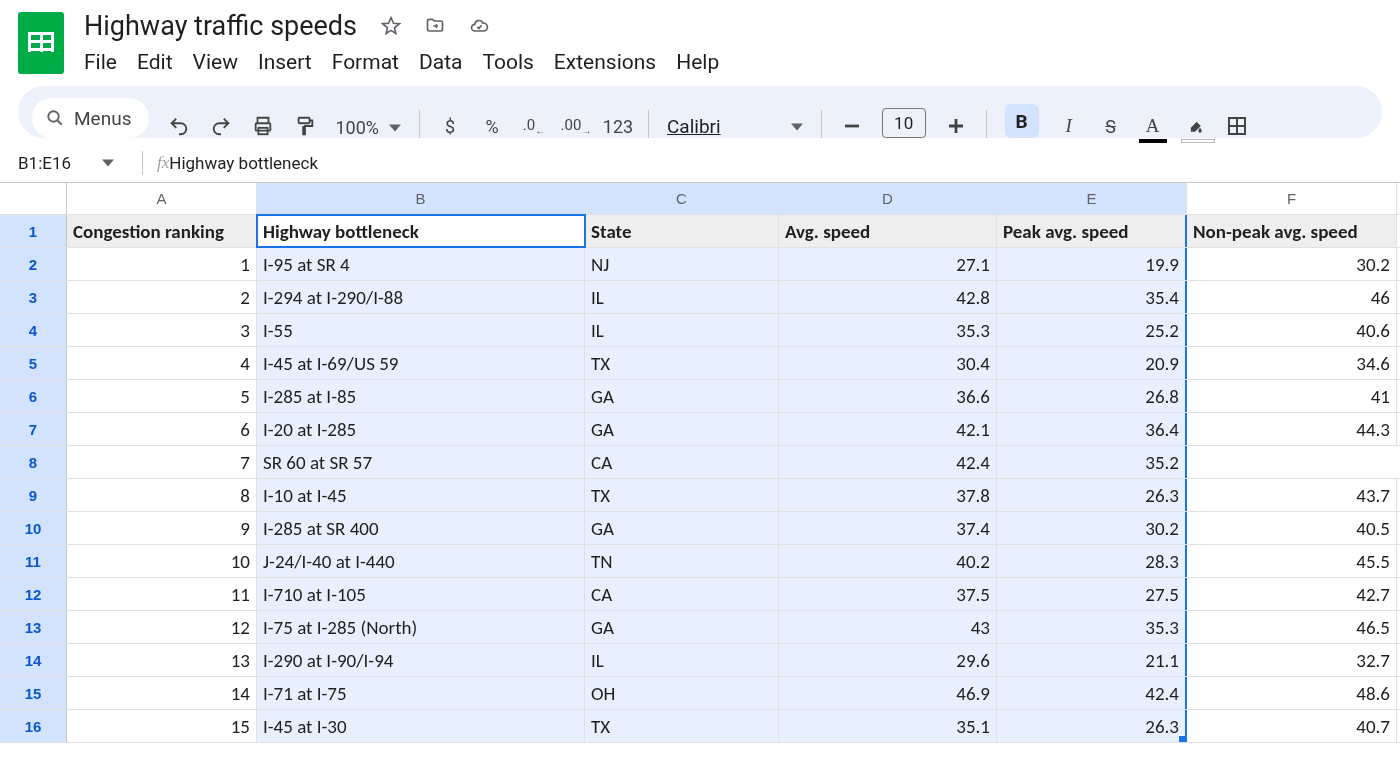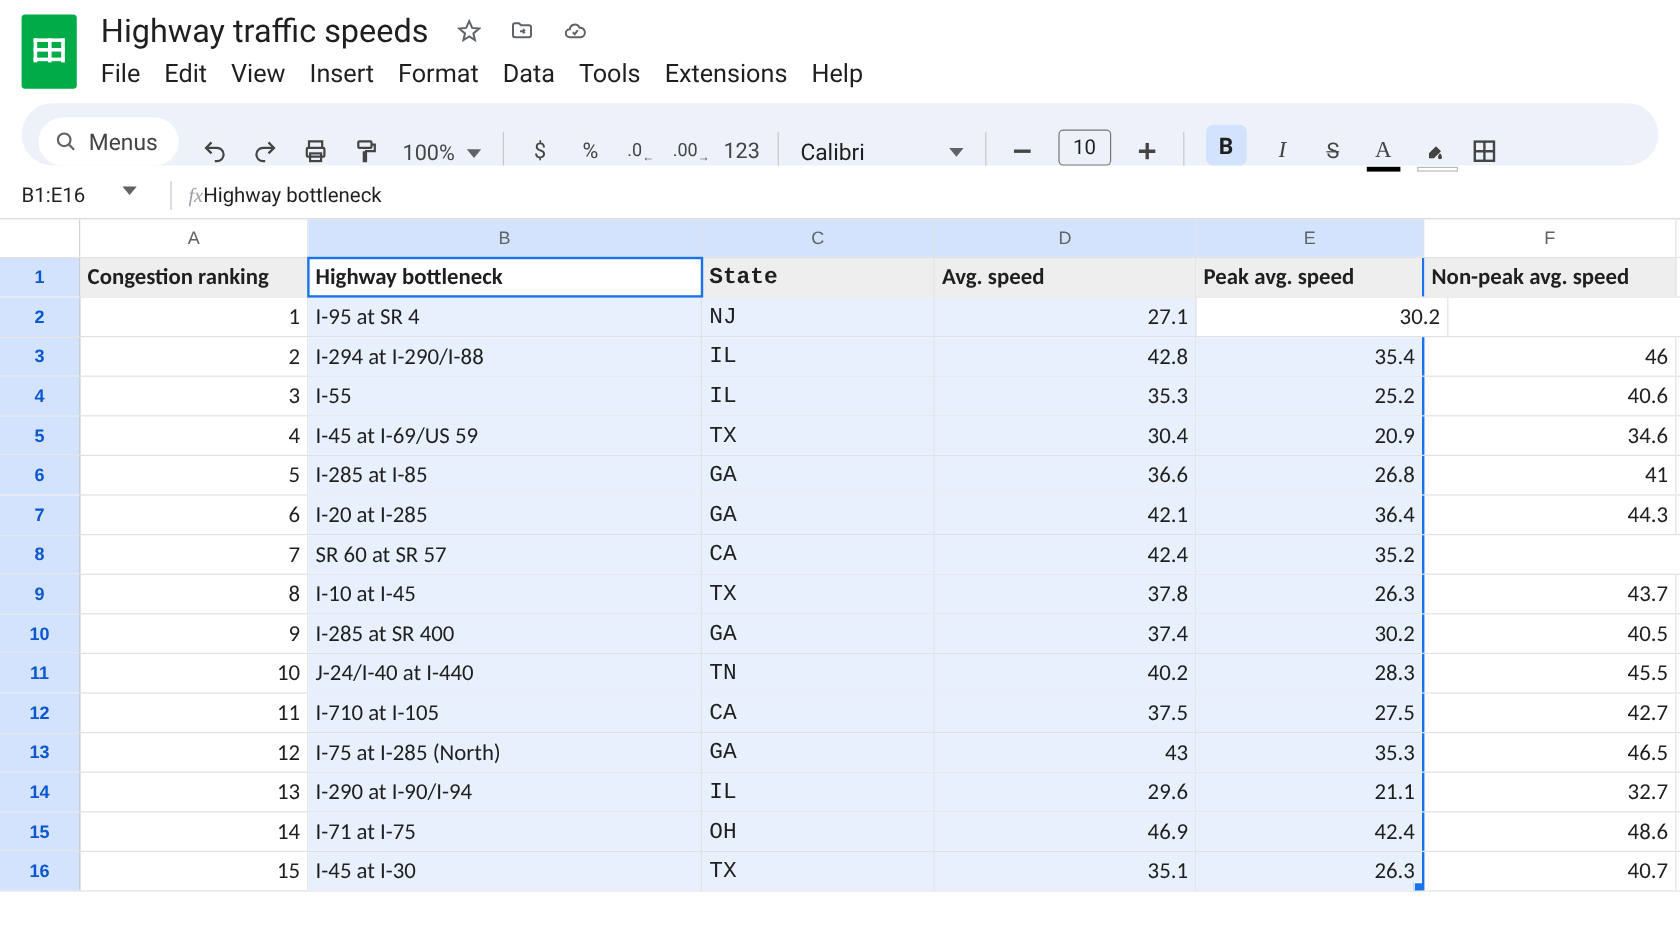--- a/index.html
+++ b/index.html
@@ -20,41 +20,41 @@
   .menu-item { cursor:pointer; }
 
   
   .toolbar-wrap { padding:12px 18px 0 18px; }
   .toolbar { background:#edf2fa; border-radius:40px; height:52px; display:flex; align-items:flex-end; padding:0 14px; gap:18px; }
   .menus-pill { background:#fff; border-radius:26px; height:40px; display:flex; align-items:center; padding:0 18px 0 14px; gap:10px; font-size:19px; color:#444; cursor:pointer; }
   .tb-btn { width:24px; height:24px; display:flex; align-items:center; justify-content:center; color:#444; cursor:pointer; }
   .zoom { display:flex; align-items:center; gap:10px; font-size:18px; color:#444; }
   .tb-sep { width:1px; height:28px; background:#c7c7c7; }
   .tb-text { font-size:18px; color:#444; }
-  .font-box { display:flex; align-items:center; gap:70px; font-size:19px; cursor:pointer; }
+  .font-box { display:flex; align-items:center; gap:70px; font-size:19px; cursor:pointer;text-decoration:underline; }
   .size-box { border:1px solid #747775; border-radius:4px; width:44px; height:30px; display:flex; align-items:center; justify-content:center; font-size:17px; }
   .bold-active { background:#d3e3fd; border-radius:6px; width:34px; height:34px; display:flex; align-items:center; justify-content:center; font-weight:700; font-size:19px; }
   .underline-A { position:relative; font-size:19px; font-family:serif; }
   .underline-A .bar { position:absolute; left:-2px; right:-2px; bottom:-5px; height:4px; background:#000; }
   .fillbar { position:absolute; left:-2px; right:-8px; bottom:-5px; height:4px; background:#fff; border:1px solid #bbb; }
 
   
   .fxbar { display:flex; align-items:center; height:44px; padding:6px 0 0 18px; font-size:17px; color:#1f1f1f; }
-  .namebox { width:110px; display:flex; align-items:flex-start; justify-content:space-between; padding-right:14px; }
+  .namebox { width:110px; display:flex; align-items:center; justify-content:space-between; padding-right:14px; }
   .fxsep  { width:1px; height:24px; background:#c7c7c7; margin:0 14px; }
   .fx { font-style:italic; color:#9aa0a6; font-size:17px; font-family:serif; }
 
   
   .grid { border-top:1px solid #c7c7c7; font-family:Calibri, Arial, sans-serif; font-size:19px; color:#1f1f1f; }
   .grow { display:flex; height:33px; border-bottom:1px solid #e1e1e1; }
   .grow.colhdr { height:32px; background:#fff; }
   .rownum { width:67px; min-width:67px; background:#fff; border-right:1px solid #c7c7c7; display:flex; align-items:center; justify-content:center; font-family:"Google Sans",Arial,sans-serif; font-size:15px; color:#5f6368; font-weight:600; }
   .colhdr .rownum { background:#fff; }
   .cell { border-right:1px solid #e1e1e1; display:flex; align-items:center; padding:0 6px; overflow:hidden; white-space:nowrap; }
-  .cA { width:190px; }  .cB { width:328px; } .cC { width:194px;font-family:Liberation Mono, monospace; }
+  .cA { width:190px; }  .cB { width:328px; } .cC { width:194px; }
   .cD { width:218px; }  .cE { width:190px; } .cF { width:210px; }
   .num { justify-content:flex-end; }
   .colhdr .cell { justify-content:center; font-family:"Google Sans",Arial,sans-serif; font-size:15px; color:#5f6368; background:#fff; }
   .hdr-row .cell { background:#eee; font-weight:700; }
   .sel-col  { background:#d3e3fd !important; color:#1f1f1f; }
   .sel-cell { background:#e8f0fe; }
   .active-cell { background:#fff !important; outline:2px solid #1a73e8; outline-offset:-1px; position:relative; z-index:2; }
   .sel-rownum { background:#d3e3fd !important; color:#0b57d0 !important; }
   .sel-right { border-right:2px solid #1a73e8 !important; }
   .corner-handle { position:relative; }
@@ -226,20 +226,21 @@
     <div class="cell cF">Non-peak avg. speed</div>
   </div>
 
   <div id="rows-mount">
       <div class="grow">
         <div class="rownum sel-rownum">2</div>
         <div class="cell cA num">1</div>
         <div class="cell cB sel-cell">I-95 at SR 4</div>
         <div class="cell cC sel-cell">NJ</div>
         <div class="cell cD sel-cell num">27.1</div>
+        <div class="cell cE sel-cell sel-right num">19.9</div>
         <div class="cell cF num">30.2</div>
       </div>
       <div class="grow">
         <div class="rownum sel-rownum">3</div>
         <div class="cell cA num">2</div>
         <div class="cell cB sel-cell">I-294 at I-290/I-88</div>
         <div class="cell cC sel-cell">IL</div>
         <div class="cell cD sel-cell num">42.8</div>
         <div class="cell cE sel-cell sel-right num">35.4</div>
         <div class="cell cF num">46</div>

